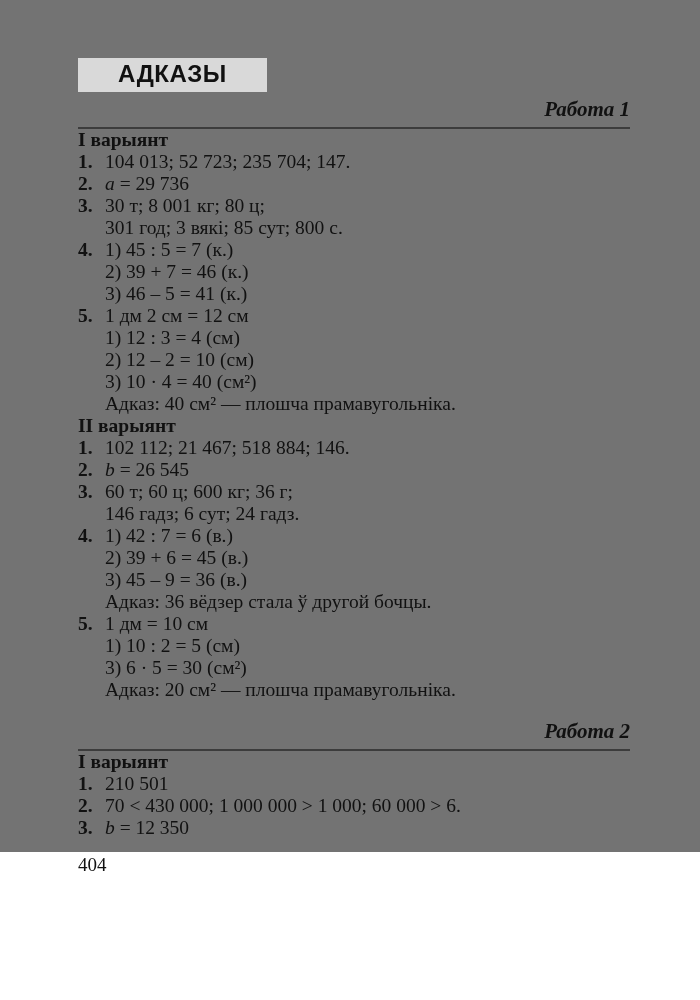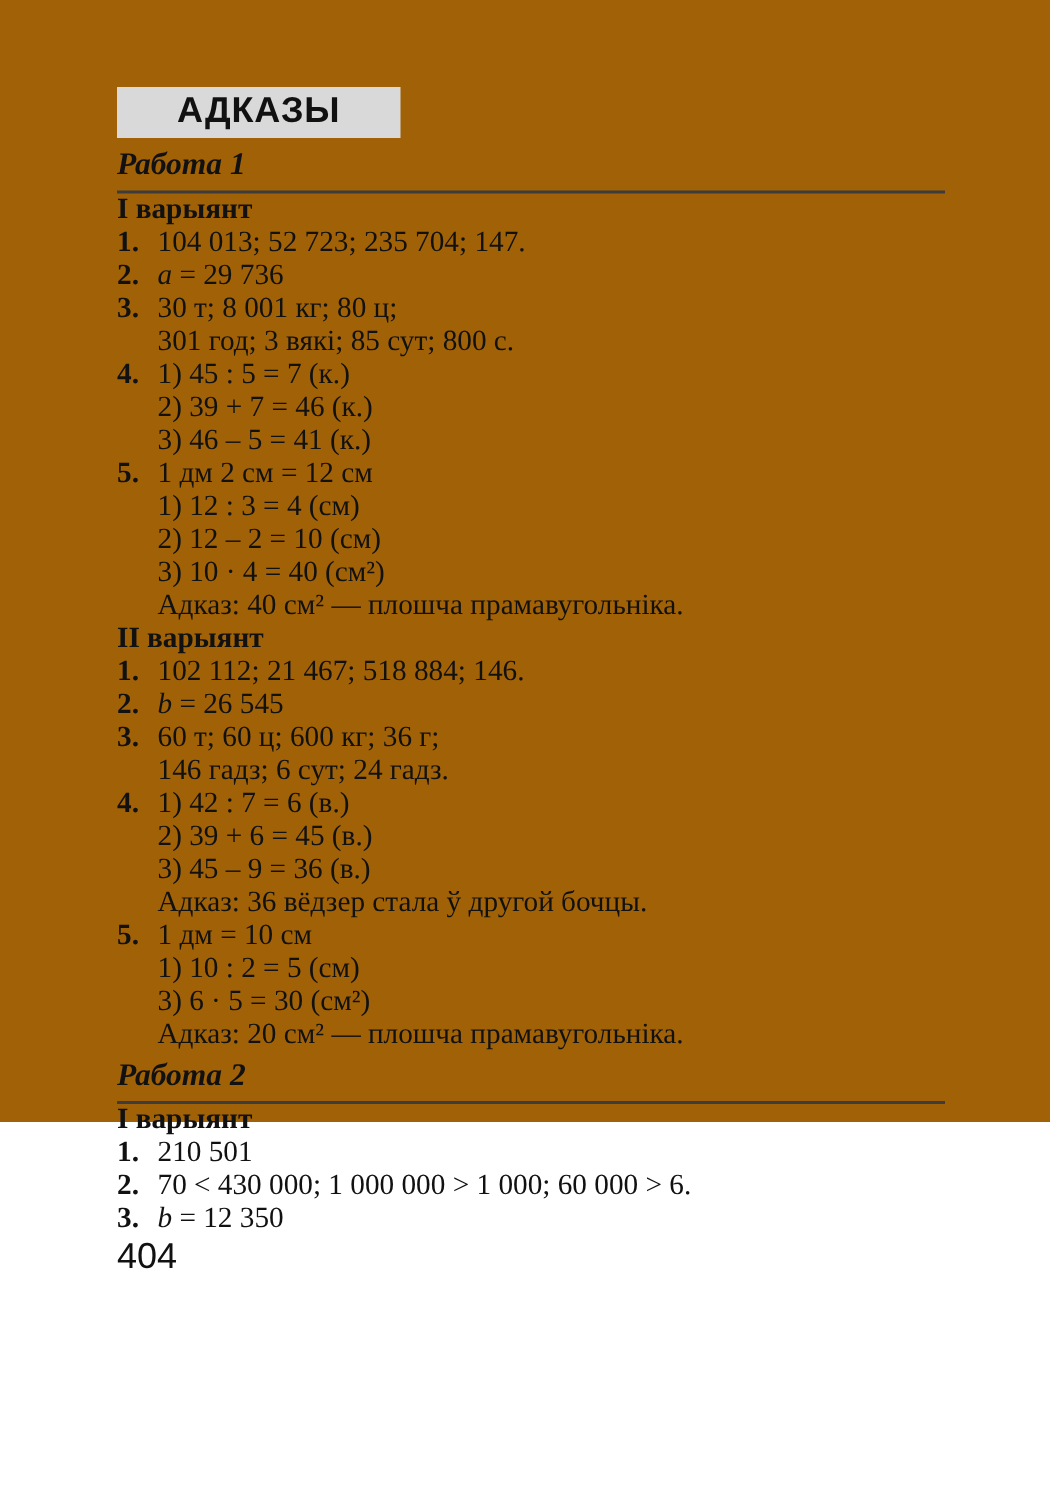--- a/index.html
+++ b/index.html
@@ -10,67 +10,68 @@
   body {
     width: 700px;
     height: 1000px;
     overflow: hidden;
     font-family: "Liberation Serif", serif;
     color: #111111;
   }
   .page {
     box-sizing: border-box;
     width: 700px;
-    height: 748px;
+    height: 852px;
     padding: 58px 70px 0 78px;
-    background: #a16207;
+    background: #737373;
   }
   .answers-box {
     display: inline-block;
     background: #d9d9d9;
     font-family: "Liberation Sans", sans-serif;
     font-weight: bold;
     font-size: 24px;
     line-height: 26px;
     letter-spacing: 0.5px;
     padding: 3px 40px 5px 40px;
   }
   .section-title {
-    text-align: left;
+    text-align: right;
     font-weight: bold;
     font-style: italic;
     font-size: 21px;
     line-height: 24px;
     padding-bottom: 6px;
     border-bottom: 2px solid #3c3c3c;
     margin-top: 5px;
   }
   .section.later .section-title {
-    margin-top: 3px;
+    margin-top: 18px;
   }
   .variant-label {
     font-weight: bold;
     font-size: 19.5px;
     line-height: 22px;
   }
   .item {
     display: grid;
     grid-template-columns: 27px 1fr;
     font-size: 19.5px;
     line-height: 22px;
   }
   .item .num {
     font-weight: bold;
   }
   .line {
     white-space: nowrap;
   }
   .page-number {
-    font-family: Liberation Sans, sans-serif;
-    font-size: 24px;
+    font-family: Liberation Serif, serif;
+    font-size: 19px;
+    margin-top: 15px;
   }
 </style>
 </head>
 <body>
 
 <div class="page">
   <div class="answers-box">АДКАЗЫ</div>
 
   <div id="sections-root">
       <div class="section">

